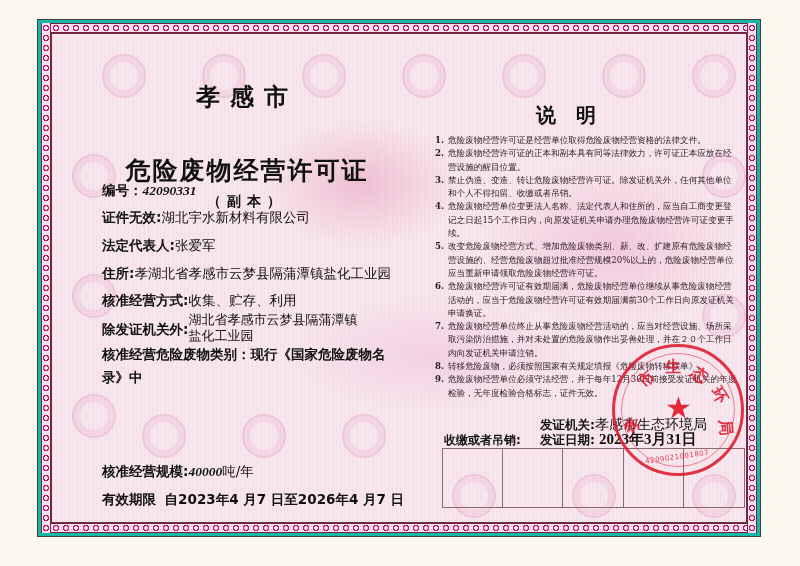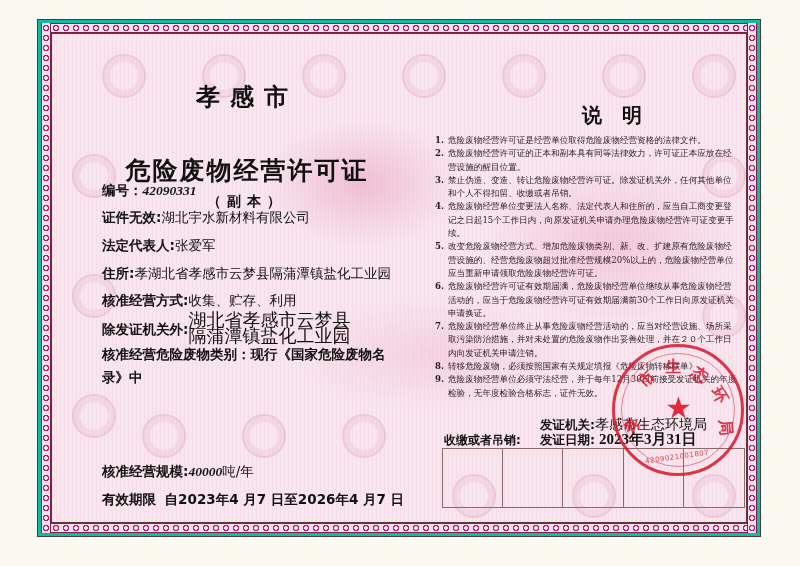--- a/index.html
+++ b/index.html
@@ -51,27 +51,27 @@
   .title-block { position: absolute; left: 70px; top: 48px; width: 250px; text-align: center; color: #111; }
   .title-city { font-size: 24px; font-weight: bold; letter-spacing: 10px; line-height: 30px; }
   .title-main { font-size: 25px; font-weight: bold; letter-spacing: 2px; line-height: 32px; margin-top: 43px; }
   .title-copy { font-size: 14px; font-weight: bold; letter-spacing: 6px; line-height: 28px; }
 
   .field { position: absolute; left: 50px; color: #111; white-space: nowrap; font-size: 13.5px; line-height: 18px; }
   .field .lbl { font-weight: bold; }
   .field .val { font-weight: normal; }
   .field .num { font-family: "Liberation Serif", serif; font-weight: bold; font-style: italic; }
 
-  .facility-val { display: inline-block; vertical-align: top; line-height: 16px; white-space: normal; width: 170px; font-size: 18px; }
+  .facility-val { display: inline-block; vertical-align: top; line-height: 16px; white-space: normal; width: 170px; font-size: 13px; }
 
   .hw-line { position: absolute; left: 54px; top: 356px; font-family: "Liberation Serif", serif; font-weight: bold; font-size: 14.5px; color: #111; white-space: nowrap; }
   .hw-line .cjk { font-family: "DejaVu Sans", sans-serif; font-weight: normal; font-size: 13px; }
 
   
-  .notes-title { position: absolute; left: 530px; top: 68px; font-size: 20px; font-weight: bold; letter-spacing: 20px; color: #111; text-align: center; }
+  .notes-title { position: absolute; left: 484px; top: 68px; font-size: 20px; font-weight: bold; letter-spacing: 20px; color: #111; text-align: center; }
   .notes { position: absolute; left: 383px; top: 100px; width: 305px; list-style: none; color: #2a1a22; font-size: 8.6px; line-height: 13.3px; font-family: "DejaVu Serif", serif; }
   .notes li { position: relative; padding-left: 13px; }
   .notes li .n { position: absolute; left: 0; top: 0; font-weight: bold; }
 
   .issuer { position: absolute; left: 488px; top: 383px; font-size: 12.5px; color: #111; white-space: nowrap; line-height: 15px; }
   .issuer .lbl { font-weight: bold; }
   .issuer .big { font-family: "Liberation Serif", serif; font-weight: bold; font-size: 15px; }
   .issuer .auth { font-size: 14px; }
 
   .inspect-label { position: absolute; left: 392px; top: 398px; font-size: 12px; font-weight: bold; color: #111; }

